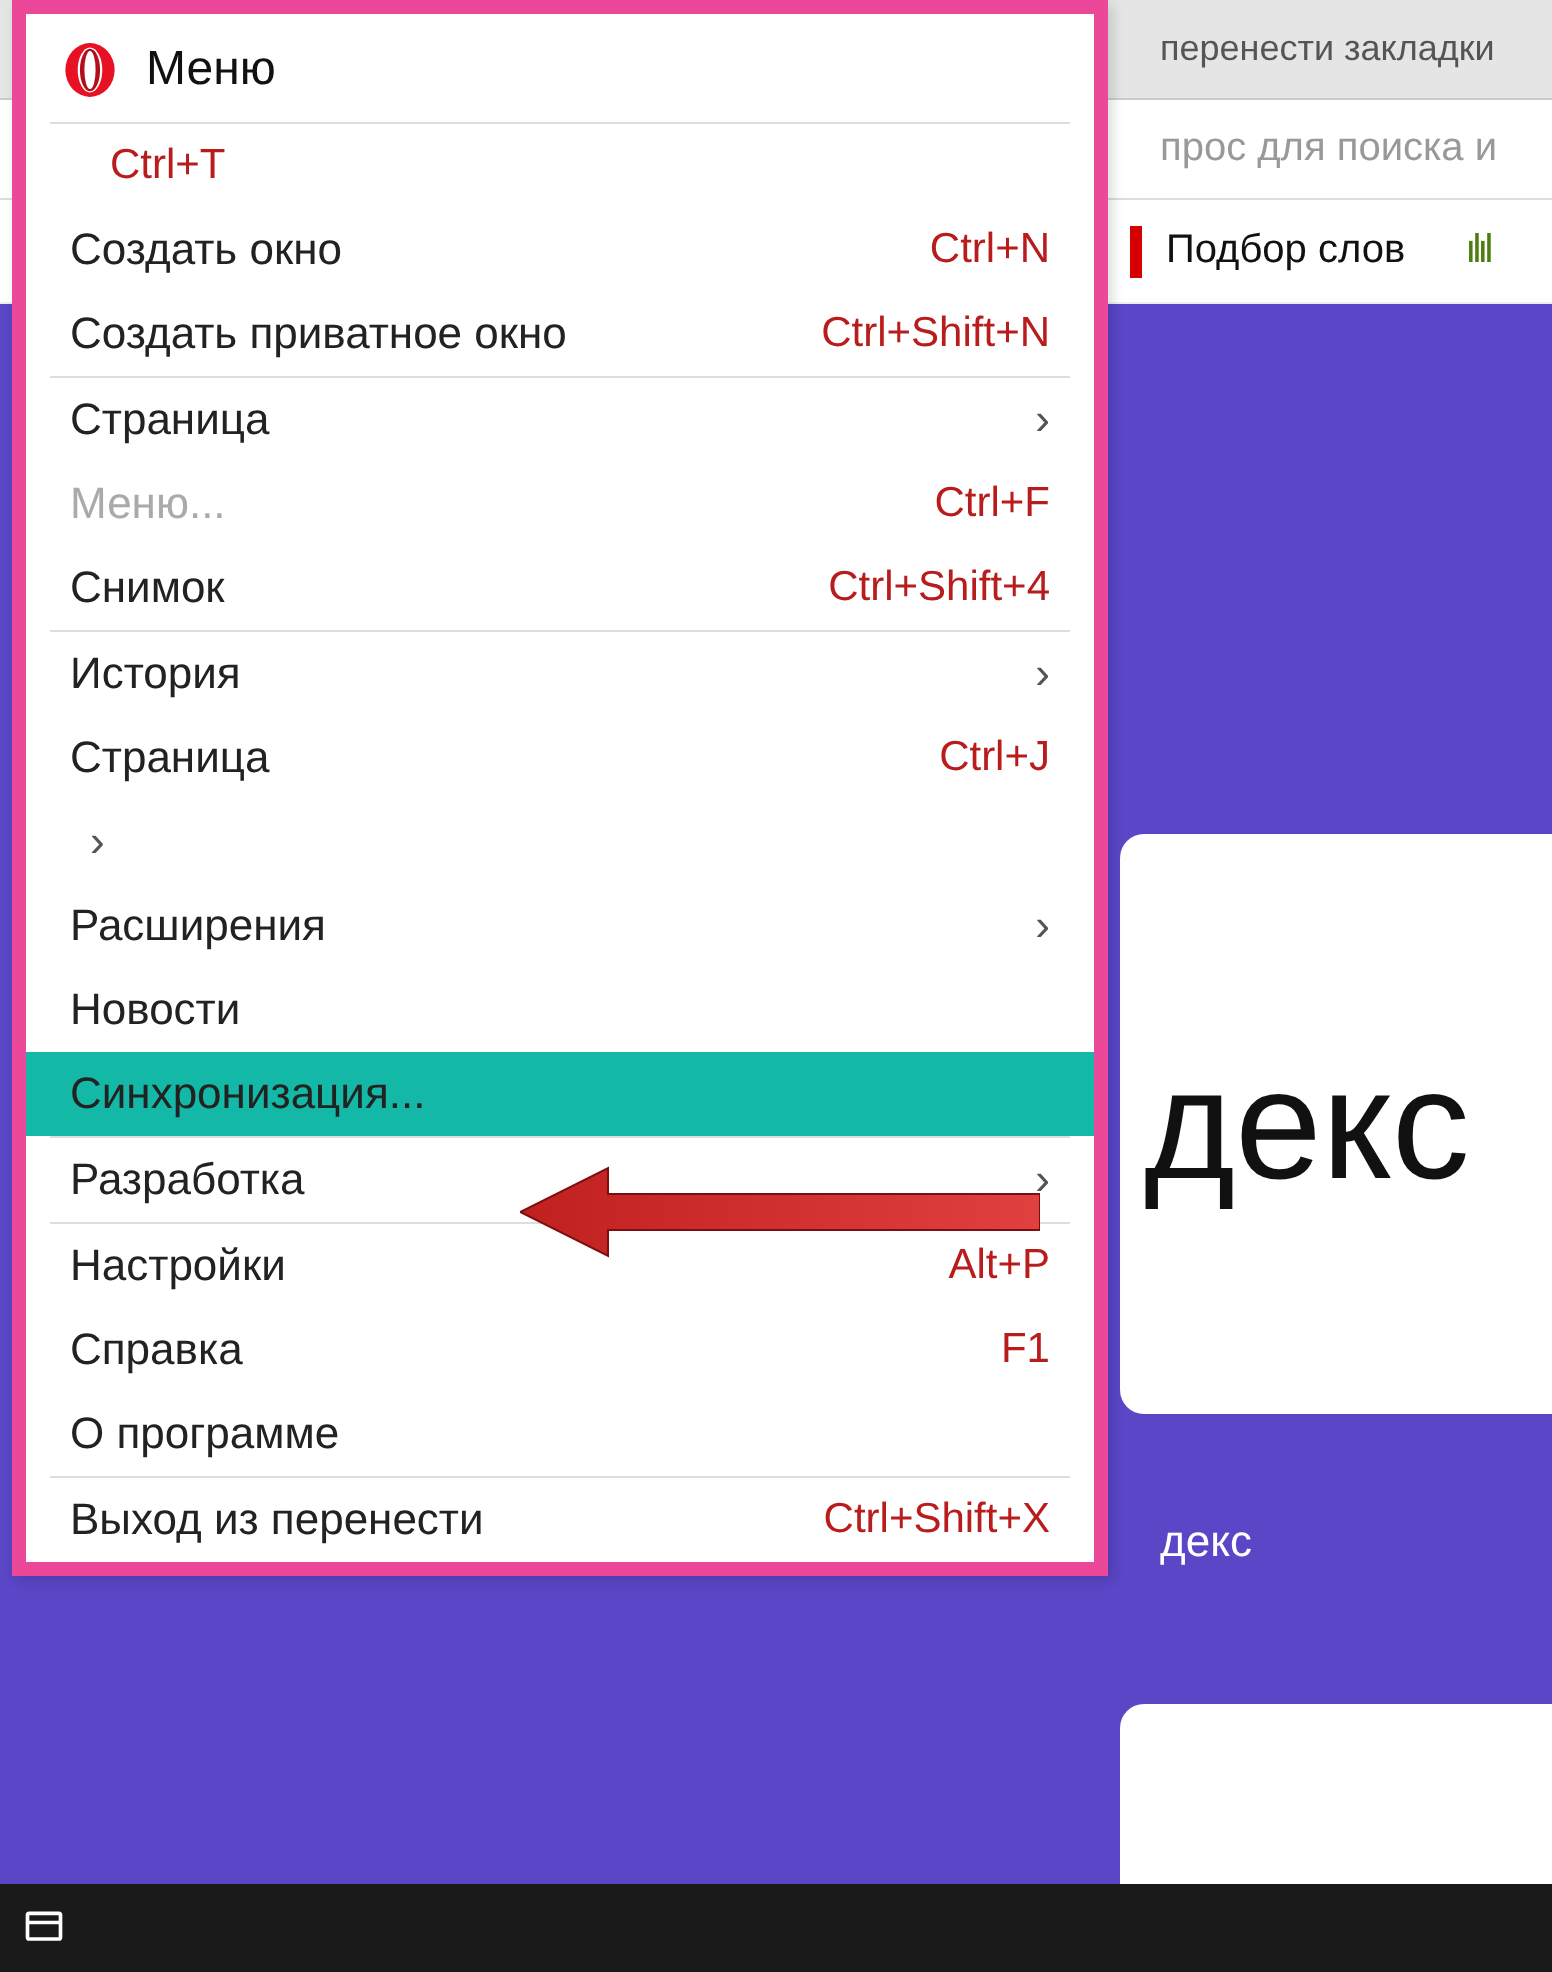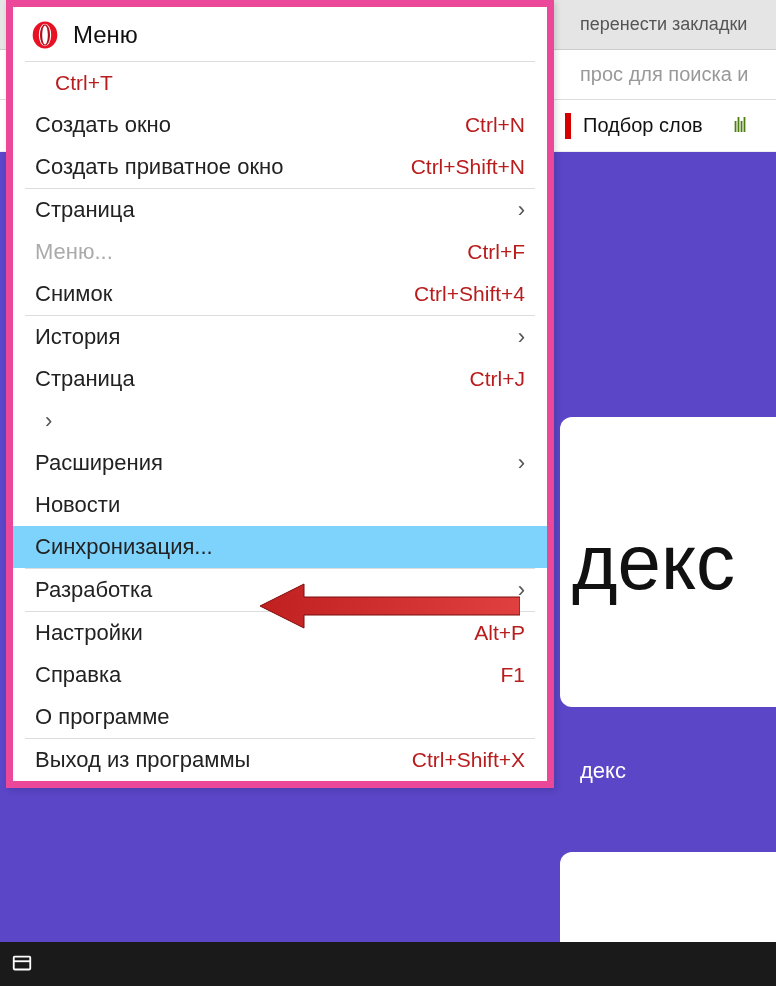--- a/index.html
+++ b/index.html
@@ -151,21 +151,21 @@
   padding: 8px 22px;
   font-size: 22px;
   color: #222;
   cursor: default;
   min-height: 42px;
 }
 .menu-item.disabled {
   color: #aaa;
 }
 .menu-item.highlighted {
-  background: #7dd3fc;
+  background: #14b8a6;
 }
 .menu-item .label {
   flex: 1;
 }
 .menu-item .shortcut {
   color: #b91c1c;
   font-size: 21px;
   margin-left: 20px;
 }
 .menu-item .chevron {
@@ -301,21 +301,21 @@
       </div>
       <div class="menu-item">
         <span class="label">Справка</span>
         <span class="shortcut">F1</span>
       </div>
       <div class="menu-item">
         <span class="label">О программе</span>
       </div>
       <hr class="menu-hr">
       <div class="menu-item">
-        <span class="label">Выход из программы</span>
+        <span class="label">Выход из перенести</span>
         <span class="shortcut">Ctrl+Shift+X</span>
       </div>
     </div>
 </div>
 
 <svg class="arrow" viewBox="0 0 260 52">
   <defs>
     <linearGradient id="ag" x1="0" y1="0" x2="1" y2="0">
       <stop offset="0" stop-color="#c02020"></stop>
       <stop offset="1" stop-color="#e04040"></stop>

